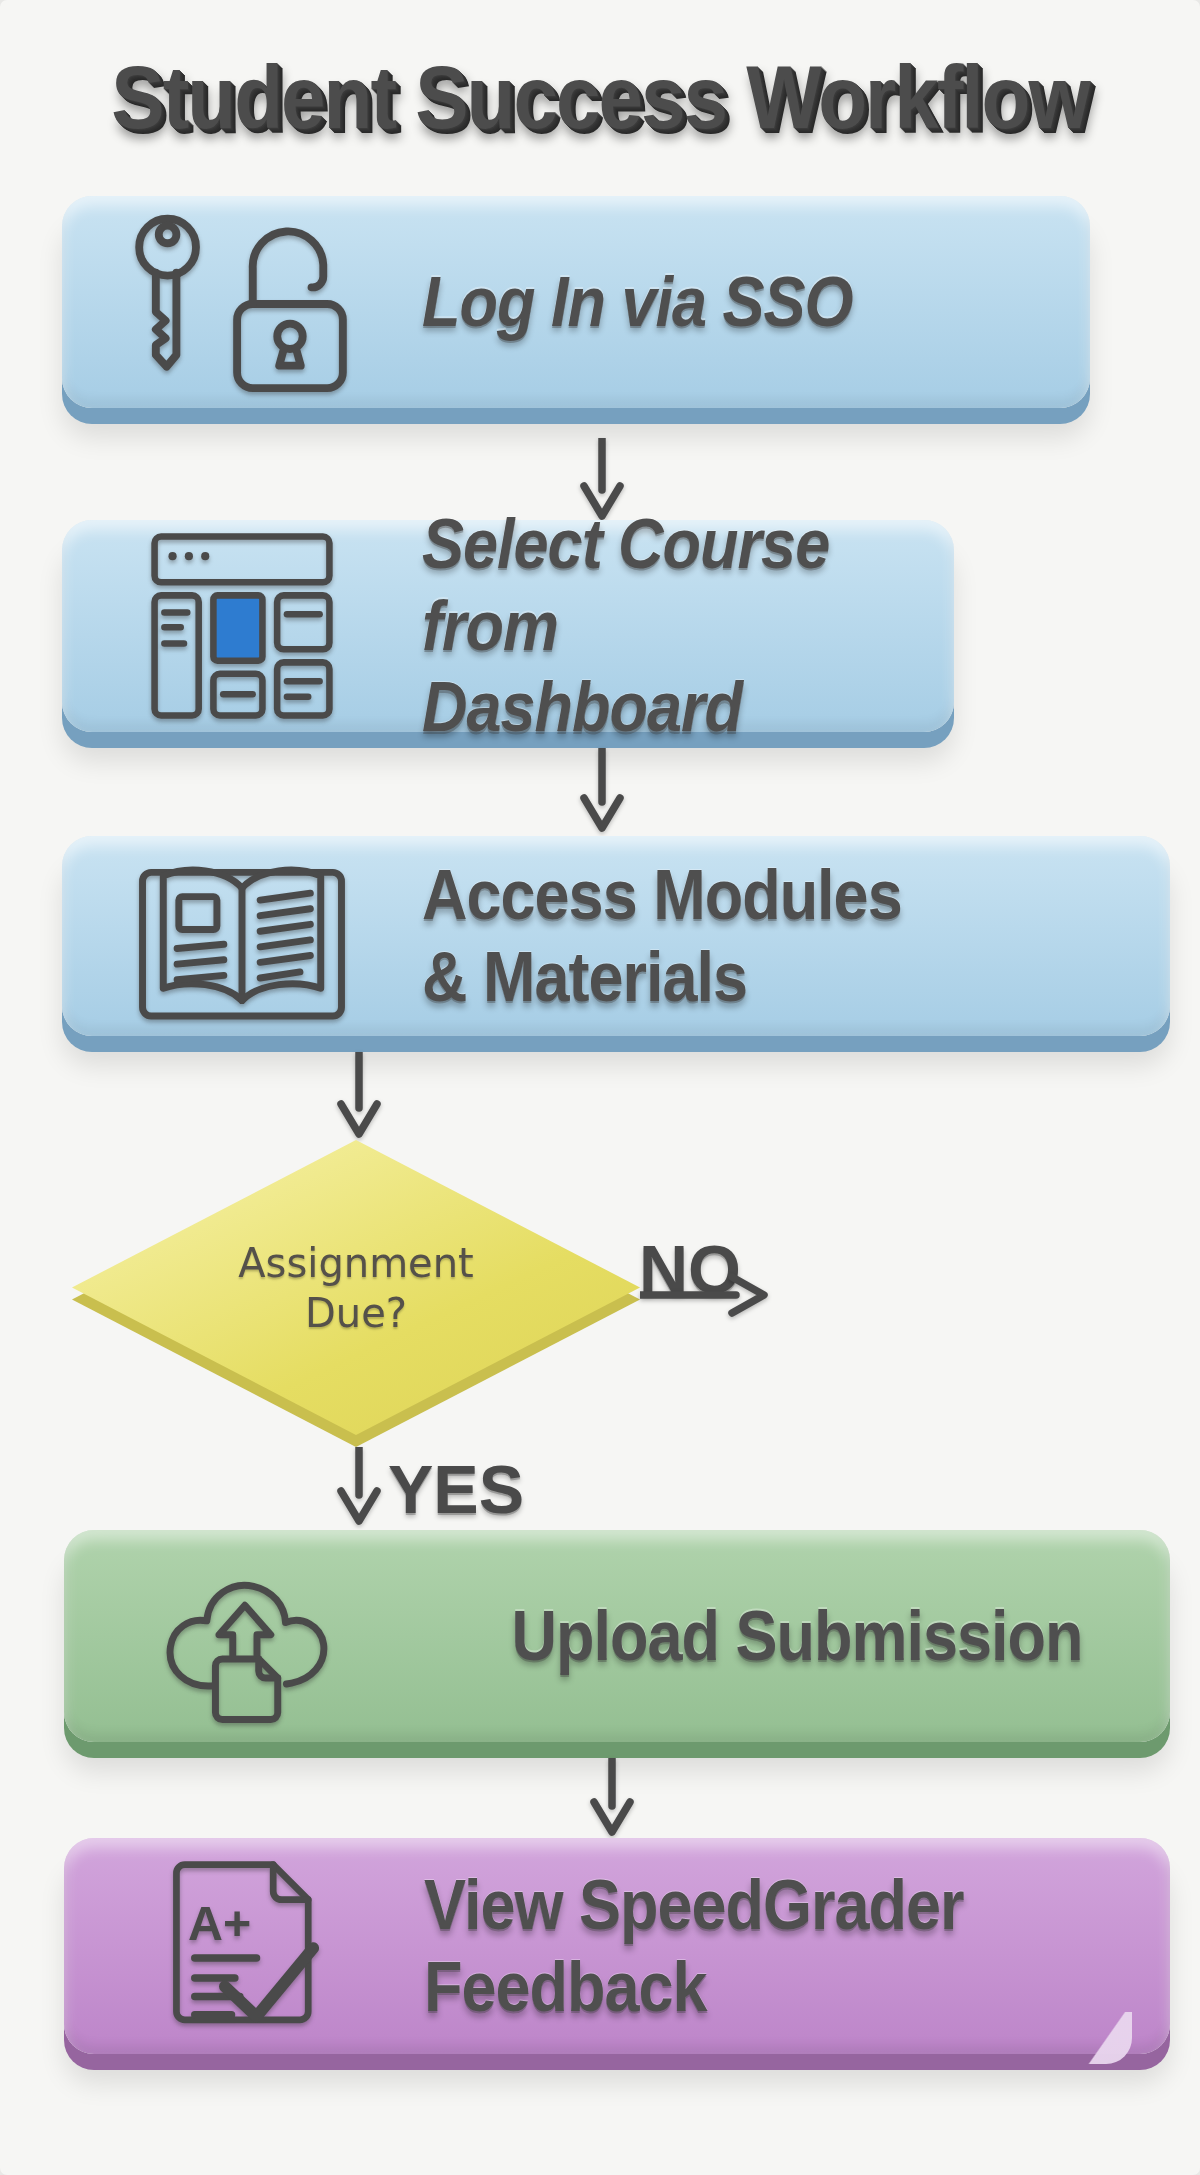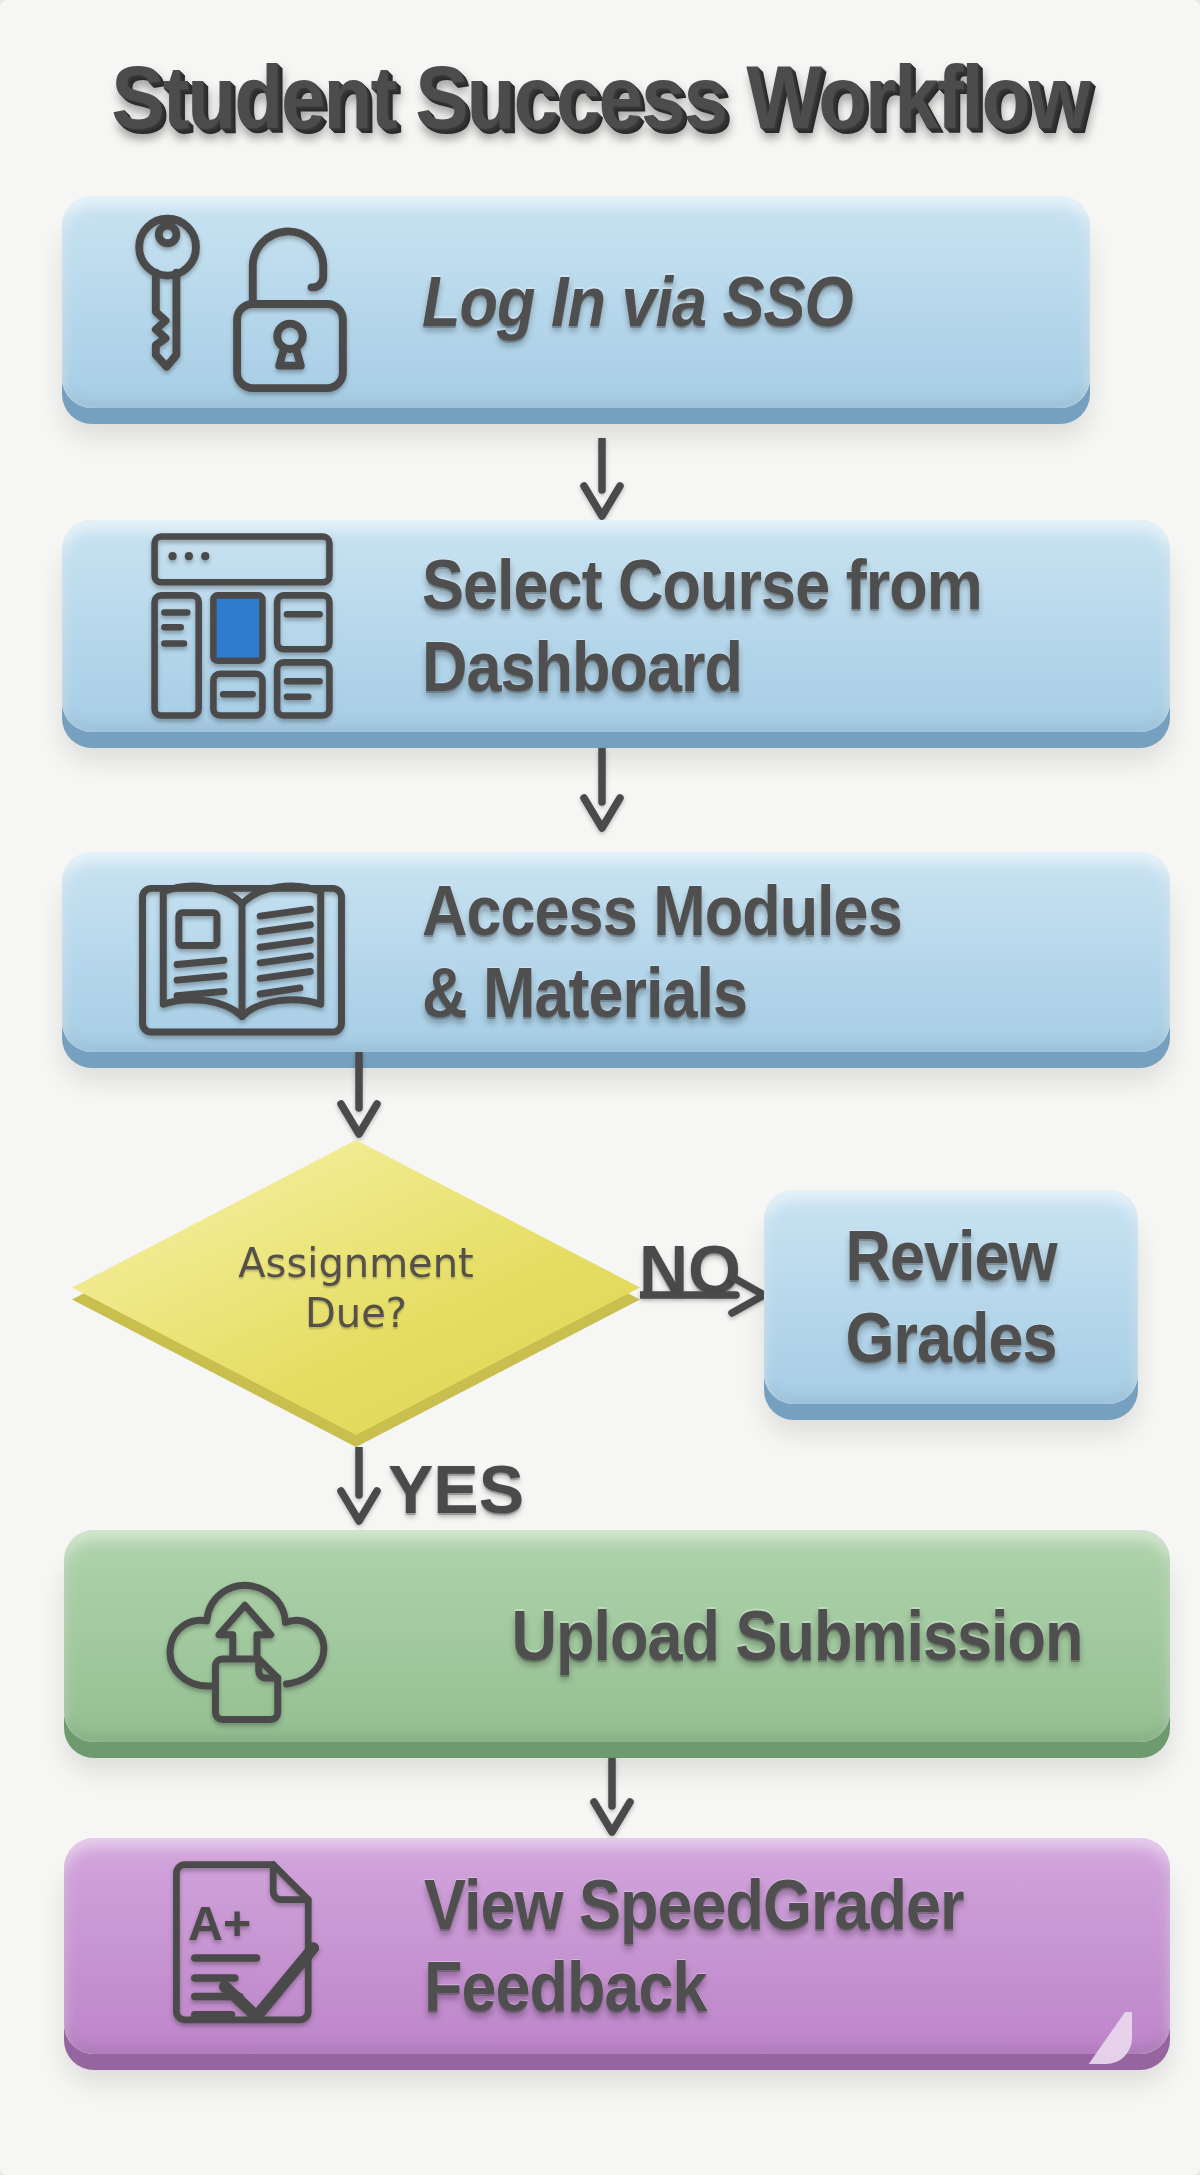--- a/index.html
+++ b/index.html
@@ -106,21 +106,21 @@
     </div>
   </div>
 
   <div class="arrow" style="left:574px;top:438px;">
     <svg width="56" height="84" viewBox="0 0 56 84">
         <path d="M28,0 V52"></path>
         <path d="M10,48 L28,78 L46,48"></path>
       </svg>
   </div>
 
-  <div class="box blue" style="left:62px;top:520px;width:1108px;height:212px;">
+  <div class="box blue" style="left:62px;top:520px;width:892px;height:212px;font-style:italic;">
     <div class="icon-wrap">
       <svg class="icon-svg" width="188" height="192" viewBox="0 0 230 235">
         <rect x="8" y="8" width="214" height="56" rx="8"></rect>
         <circle class="dot" cx="30" cy="32" r="5"></circle>
         <circle class="dot" cx="50" cy="32" r="5"></circle>
         <circle class="dot" cx="70" cy="32" r="5"></circle>
         <rect x="8" y="80" width="54" height="147" rx="8"></rect>
         <path d="M20,101 H48 M20,119 H40 M20,139 H44"></path>
         <rect class="tile-blue" x="80" y="80" width="60" height="80" rx="5"></rect>
         <rect x="158" y="80" width="64" height="66" rx="8"></rect>
@@ -137,21 +137,21 @@
     </div>
   </div>
 
   <div class="arrow" style="left:574px;top:748px;">
     <svg width="56" height="86" viewBox="0 0 56 86">
         <path d="M28,0 V54"></path>
         <path d="M10,50 L28,80 L46,50"></path>
       </svg>
   </div>
 
-  <div class="box blue" style="left:62px;top:836px;width:1108px;height:200px;margin-top:16px;">
+  <div class="box blue" style="left:62px;top:836px;width:1108px;height:200px;">
     <div class="icon-wrap">
       <svg class="icon-svg" width="244" height="186" viewBox="0 0 250 215">
         <rect x="10" y="34" width="230" height="166" rx="10"></rect>
         <path d="M125,52 C105,30 62,26 34,38 V168 C62,158 105,162 125,182"></path>
         <path d="M125,52 C145,30 188,26 216,38 V168 C188,158 145,162 125,182"></path>
         <path d="M125,52 V182"></path>
         <rect x="52" y="62" width="44" height="38" rx="4"></rect>
         <path d="M50,122 L104,117 M50,140 L104,135 M50,158 L104,153"></path>
         <path d="M146,66 L204,58 M146,84 L204,76 M146,102 L204,94 M146,120 L204,112 M146,138 L204,130 M146,156 L192,149"></path>
       </svg>
@@ -179,27 +179,20 @@
   </div>
 
   <div class="edge-label" style="left:632px;top:1230px;width:116px;text-align:center;">NO</div>
   <div class="arrow" style="left:640px;top:1267px;">
     <svg width="130" height="56" viewBox="0 0 130 56">
         <path d="M0,28 H96"></path>
         <path d="M92,10 L124,28 L92,46"></path>
       </svg>
   </div>
 
-  <div class="box blue center" style="left:764px;top:1190px;width:374px;height:214px;">
-
-    <div class="label">
-      <span class="line">Review</span>
-      <span class="line">Grades</span>
-    </div>
-  </div>
 
   <div class="arrow" style="left:331px;top:1447px;">
     <svg width="56" height="80" viewBox="0 0 56 80">
         <path d="M28,0 V48"></path>
         <path d="M10,44 L28,74 L46,44"></path>
       </svg>
   </div>
   <div class="edge-label" style="left:388px;top:1450px;">YES</div>
 
   <div class="box green" style="left:64px;top:1530px;width:1106px;height:212px;text-align:center;">

